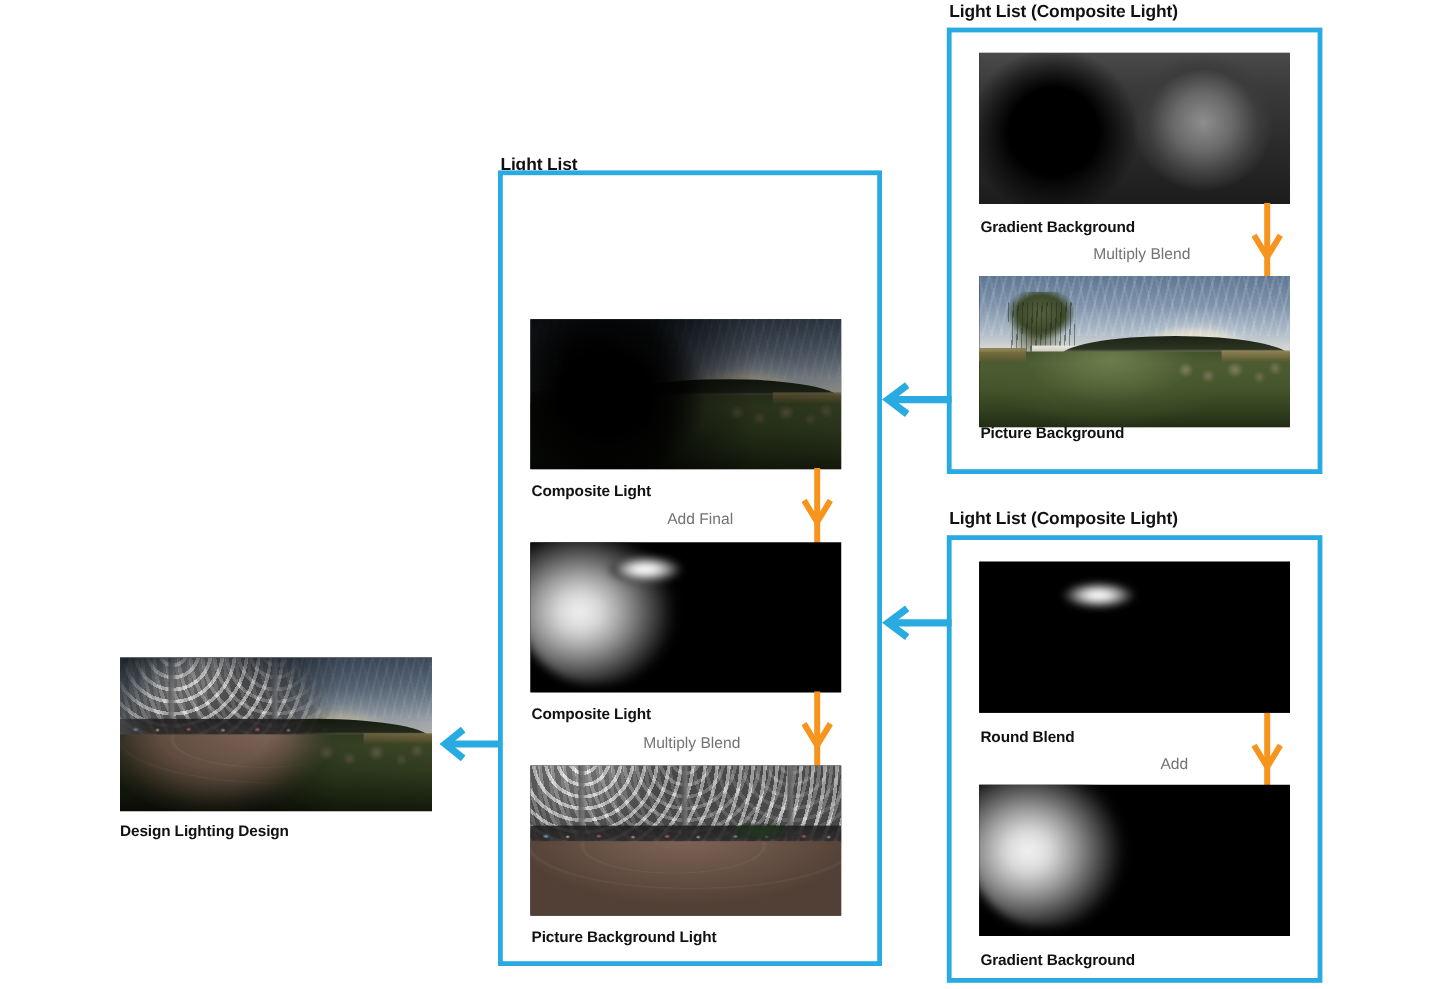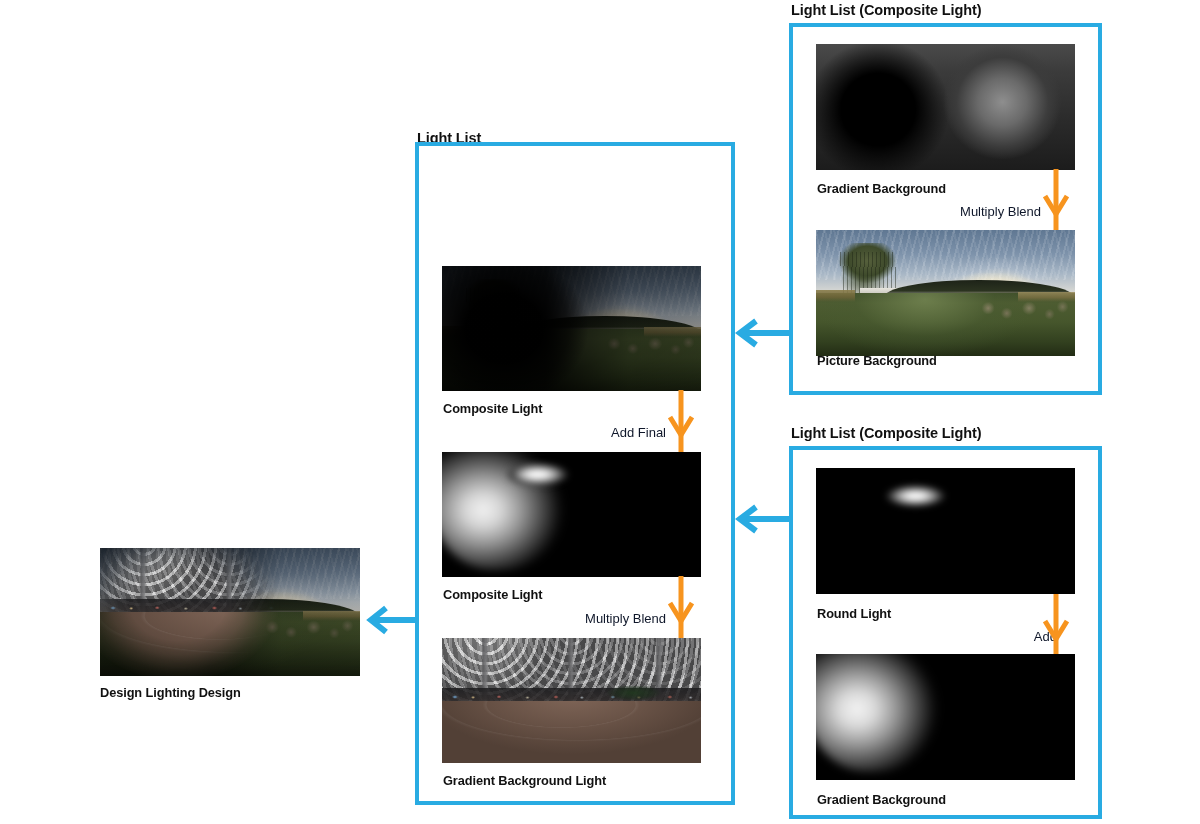--- a/index.html
+++ b/index.html
@@ -50,23 +50,22 @@
     color: #111111;
     letter-spacing: -0.1px;
     white-space: nowrap;
   }
 
   
   .blend-arrow { position: absolute; }
   .blend-label {
     position: absolute;
     font-size: 13px;
-    color: #0f172a;
+    color: #737373;
     white-space: nowrap;
-    text-align: right;
   }
 
   
   .connector { position: absolute; }
 
   
   .pano-outdoor { position: absolute; inset: 0; background: #0b1420; }
   .po-sky {
     position: absolute; left: 0; right: 0; top: 0; height: 56%;
     background:
@@ -348,21 +347,21 @@
       <div class="pa-ceiling"></div>
       <div class="pa-ribs"></div>
       <div class="pa-columns"></div>
       <div class="pa-concourse"></div>
       <div class="pa-lights"></div>
       <div class="pa-plants"></div>
       <div class="pa-floor"></div>
       <div class="pa-floorlines"></div>
     </div>
   </div>
-  <div class="thumb-caption" style="left:443px; top:773px;">Gradient Background Light</div>
+  <div class="thumb-caption" style="left:443px; top:773px;">Picture Background Light</div>
 
   <div class="panel-title" style="left:791px; top:2px;">Light List (Composite Light)</div>
   <div class="panel" style="left:789px; top:23px; width:313px; height:372px;"></div>
 
   <svg class="connector" style="left:727px; top:312px;" width="68" height="42" viewBox="0 0 68 42">
     <g stroke="#29abe2" stroke-width="6" fill="none">
       <path d="M66 21 H 14"></path>
       <path d="M29 9 L 13 21 L 29 33" stroke-linecap="butt" stroke-linejoin="miter"></path>
     </g>
   </svg>
@@ -402,21 +401,21 @@
   <svg class="connector" style="left:727px; top:498px;" width="68" height="42" viewBox="0 0 68 42">
     <g stroke="#29abe2" stroke-width="6" fill="none">
       <path d="M66 21 H 14"></path>
       <path d="M29 9 L 13 21 L 29 33" stroke-linecap="butt" stroke-linejoin="miter"></path>
     </g>
   </svg>
 
   <div class="thumb" style="left:816px; top:468px; width:259px; height:126px;">
     <div class="lm lm-round"></div>
   </div>
-  <div class="thumb-caption" style="left:817px; top:606px;">Round Light</div>
+  <div class="thumb-caption" style="left:817px; top:606px;">Round Blend</div>
 
   <div class="blend-label" style="left:967px; top:629px; width:90px;">Add</div>
   <svg class="blend-arrow" style="left:1043px; top:594px;" width="26" height="70" viewBox="0 0 26 70">
     <g stroke="#f7941e" stroke-width="5" fill="none">
       <path d="M13 0 V 70"></path>
       <path d="M2 27 L 13 45 L 24 27" stroke-linecap="butt" stroke-linejoin="miter"></path>
     </g>
   </svg>
 
   <div class="thumb" style="left:816px; top:654px; width:259px; height:126px;">

